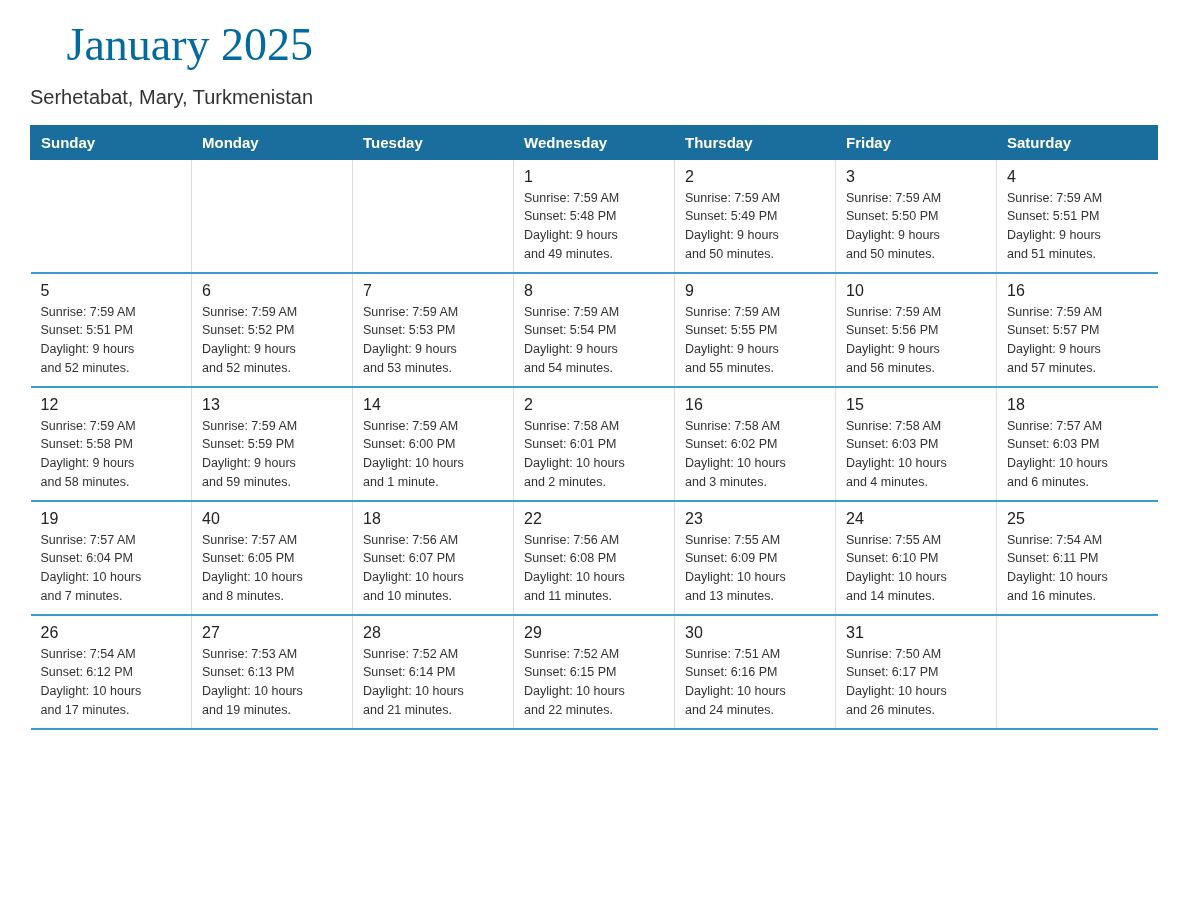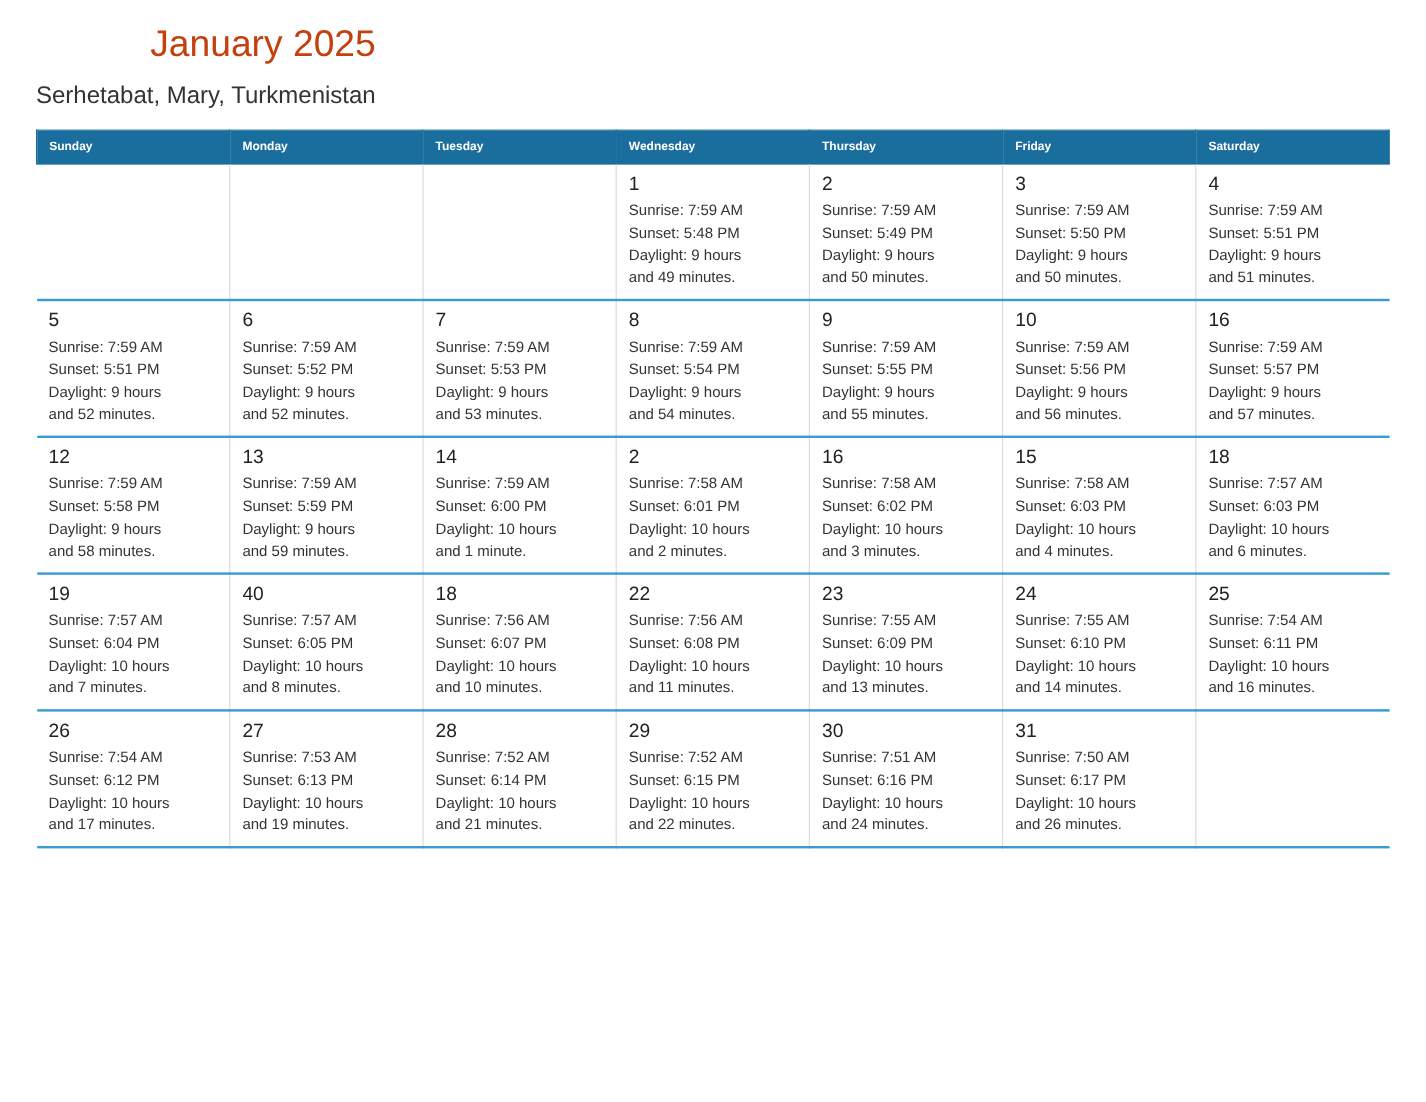--- a/index.html
+++ b/index.html
@@ -24,39 +24,40 @@
     }
     .logo-text-blue {
       font-size: 26px;
       font-weight: bold;
       color: #1a7abf;
     }
     .title-block {
       text-align: right;
     }
     .calendar-title {
-      font-size: 31px;
+      font-size: 46px;
       font-weight: normal;
-      color: #c2410c;
+      color: #0369a1;
       line-height: 1.1;
+      font-family: Liberation Serif, serif;
     }
     .calendar-subtitle {
       font-size: 20px;
       color: #333;
       margin-top: 15px;
     }
     table {
       width: 100%;
       border-collapse: collapse;
       table-layout: fixed;
     }
     thead tr th {
       background-color: #1a6e9e;
       color: #fff;
-      font-size: 10px;
+      font-size: 15px;
       font-weight: bold;
       padding: 8px 10px;
       text-align: left;
       border: 1px solid #1a6e9e;
     }
     tbody tr {
       border-bottom: 2px solid #3a9ad4;
     }
     tbody tr td {
       vertical-align: top;

